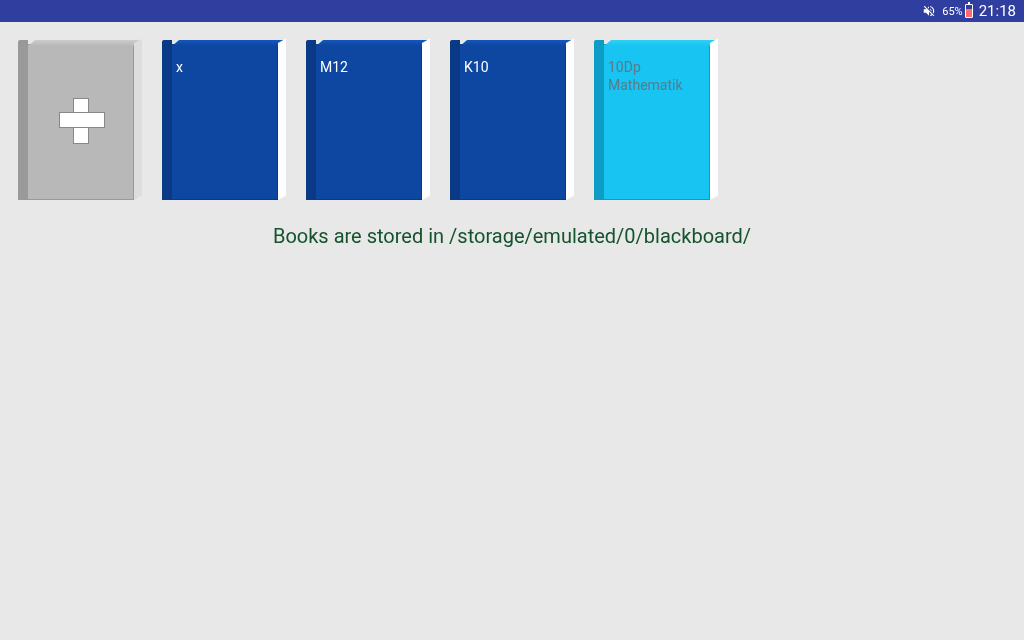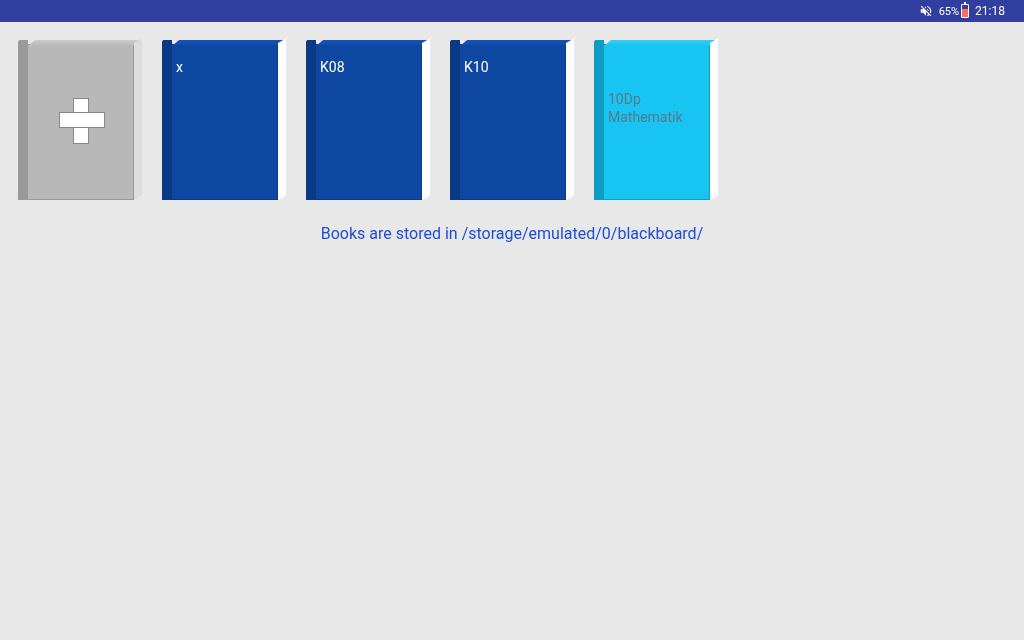--- a/index.html
+++ b/index.html
@@ -13,21 +13,21 @@
       background: #e8e8e8;
       font-family: Roboto, Arial, sans-serif;
       overflow: hidden;
     }
     .status-bar {
       height: 22px;
       background: #303f9f;
       display: flex;
       justify-content: flex-end;
       align-items: center;
-      padding-right: 19px;
+      padding-right: 8px;
       gap: 6px;
       color: #fff;
       font-size: 12px;
     }
     .status-bar .mute-icon {
       width: 14px;
       height: 14px;
       display: flex;
       align-items: center;
       justify-content: center;
@@ -59,21 +59,21 @@
     .status-bar .battery-icon::after {
       content: '';
       position: absolute;
       bottom: 0;
       left: 0;
       right: 0;
       height: 65%;
       background: #ff6b6b;
     }
     .status-bar .time {
-      font-size: 12px;
+      font-size: 15px;
       font-weight: 400;
     }
     .content {
       padding: 18px 10px 10px 10px;
     }
     .grid {
       display: grid;
       grid-template-columns: repeat(7, 1fr);
       gap: 20px 18px;
       padding: 0 8px;
@@ -151,21 +151,20 @@
       left: 14px;
       top: 18px;
       right: 16px;
       color: #fff;
       font-size: 14px;
       line-height: 1.3;
       word-wrap: break-word;
     }
     .book-label.cyan-text {
       color: #5a7a8a;
-      margin-top: 32px;
     }
     .add-book {
       position: relative;
       width: 126px;
       height: 160px;
       cursor: pointer;
     }
     .add-plus {
       position: absolute;
       left: 50%;
@@ -190,22 +189,22 @@
     }
     .add-plus::after {
       top: 50%;
       left: 0;
       width: 44px;
       height: 14px;
       transform: translateY(-50%);
     }
     .footer-text {
       text-align: center;
-      color: #1d4ed8;
-      font-size: 16px;
+      color: #14532d;
+      font-size: 20px;
       margin-top: 24px;
     }
   </style>
 </head>
 <body>
 
 <div class="status-bar">
   <span class="mute-icon">
     <svg width="14" height="14" viewBox="0 0 24 24" fill="#fff">
       <path d="M16.5 12c0-1.77-1.02-3.29-2.5-4.03v2.21l2.45 2.45c.03-.2.05-.41.05-.63zm2.5 0c0 .94-.2 1.82-.54 2.64l1.51 1.51C20.63 14.91 21 13.5 21 12c0-4.28-2.99-7.86-7-8.77v2.06c2.89.86 5 3.54 5 6.71zM4.27 3L3 4.27 7.73 9H3v6h4l5 5v-6.73l4.25 4.25c-.67.52-1.42.93-2.25 1.18v2.06c1.38-.31 2.63-.95 3.69-1.81L19.73 21 21 19.73l-9-9L4.27 3zM12 4L9.91 6.09 12 8.18V4z"></path>
@@ -234,21 +233,21 @@
         <div class="book-spine"></div>
         <div class="book-top"></div>
         <div class="book-right"></div>
         <div class="book-label">x</div>
       </div>
       <div class="book">
         <div class="book-cover"></div>
         <div class="book-spine"></div>
         <div class="book-top"></div>
         <div class="book-right"></div>
-        <div class="book-label">K08</div>
+        <div class="book-label">M12</div>
       </div>
       <div class="book">
         <div class="book-cover"></div>
         <div class="book-spine"></div>
         <div class="book-top"></div>
         <div class="book-right"></div>
         <div class="book-label">K10</div>
       </div>
       <div class="book">
         <div class="book-cover cyan"></div>

